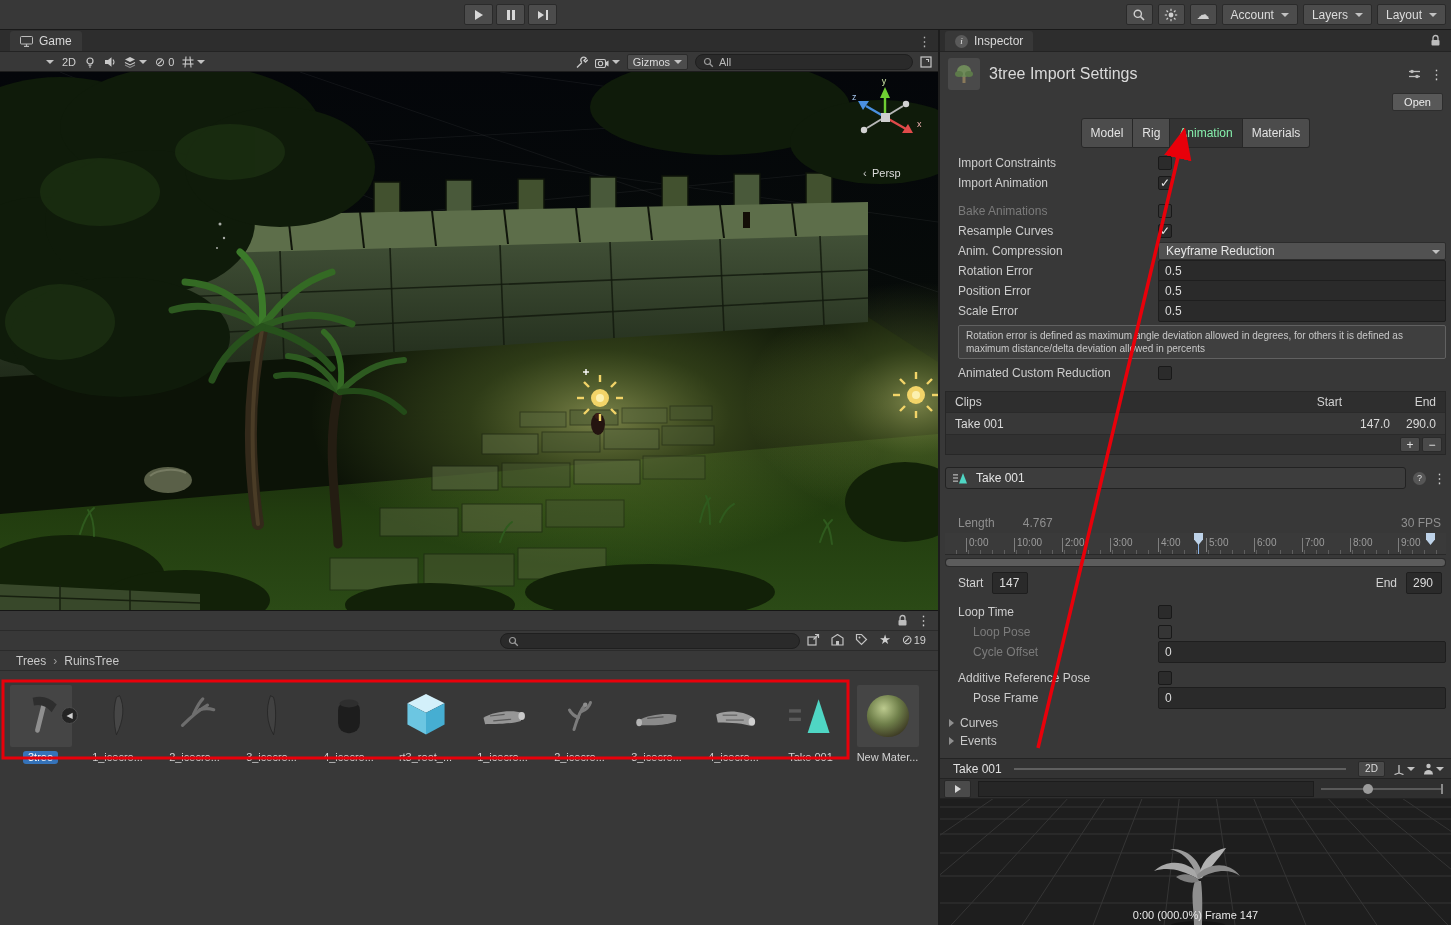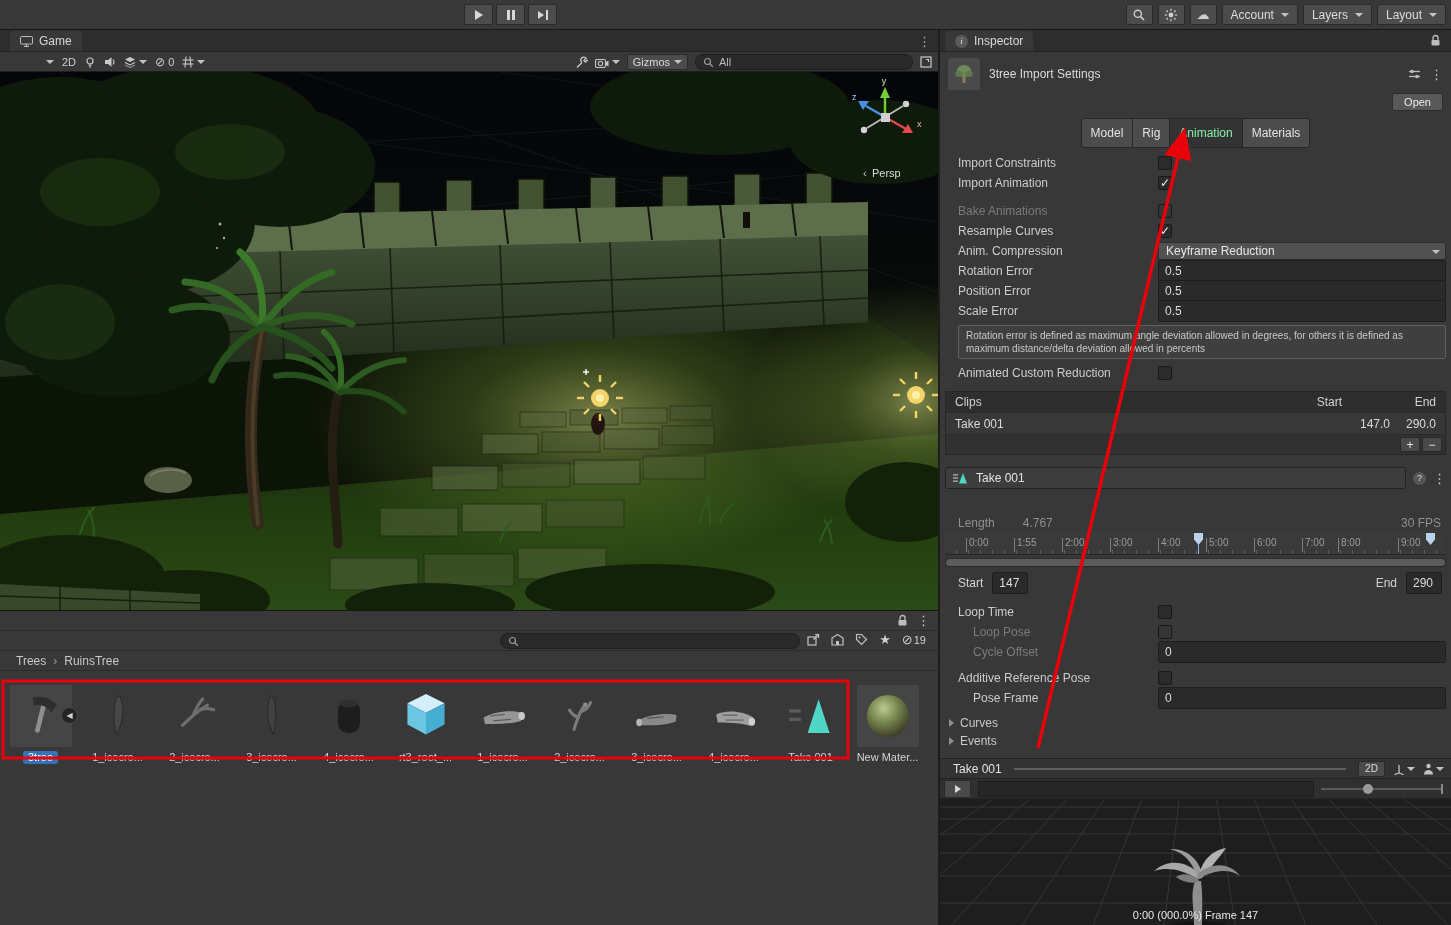--- a/index.html
+++ b/index.html
@@ -58,21 +58,21 @@
 
 
 .inspector{position:absolute;top:30px;left:938px;width:513px;height:895px;background:#383838;border-left:2px solid #1d1d1d;display:flex;flex-direction:column;}
 .insp-tabbar{height:22px;background:#2d2d2d;display:flex;align-items:flex-end;position:relative;border-bottom:1px solid #232323;flex-shrink:0;}
 .insp-tab{height:20px;background:#383838;display:flex;align-items:center;gap:6px;padding:0 10px;border-radius:3px 3px 0 0;margin-left:5px;color:#d8d8d8;}
 .info-badge{width:13px;height:13px;border-radius:50%;background:#5a5a5a;color:#e8e8e8;font-size:9px;font-style:italic;display:flex;align-items:center;justify-content:center;font-family:"Liberation Serif",serif;}
 .insp-lock{position:absolute;right:10px;top:4px;}
 .insp-header{padding:6px 8px 3px;flex-shrink:0;}
 .ih-row1{display:flex;align-items:center;gap:9px;}
 .ih-thumb{width:32px;height:32px;background:#4a4a4a;border-radius:3px;display:flex;align-items:center;justify-content:center;flex-shrink:0;}
-.ih-title{font-size:12px;color:#dadada;flex:1;}
+.ih-title{font-size:16px;color:#dadada;flex:1;}
 .ih-icons{display:flex;gap:9px;align-items:center;color:#bdbdbd;}
 .ih-row2{display:flex;justify-content:flex-end;margin-top:3px;}
 .open-btn{height:18px;padding:0 11px;background:#585858;border:1px solid #2d2d2d;border-radius:2px;font-size:11px;color:#ececec;display:flex;align-items:center;}
 .insp-tabs{display:flex;justify-content:center;padding:4px 0 5px;flex-shrink:0;}
 .itab{height:30px;padding:0 9px;background:#4c4c4c;border:1px solid #272727;border-left:none;display:flex;align-items:center;color:#e2e2e2;}
 .itab:first-child{border-left:1px solid #272727;border-radius:3px 0 0 3px;}
 .itab:last-child{border-radius:0 3px 3px 0;}
 .itab.active{background:#333333;color:#86efac;}
 .prop-row{height:20px;display:flex;align-items:center;padding:0 5px 0 18px;flex-shrink:0;}
 .prop-label{width:200px;color:#cccccc;flex-shrink:0;}
@@ -833,28 +833,28 @@
     </div>
 
     <div class="len-row">
       <span>Length</span>
       <span class="len-val">4.767</span>
       <span class="fps">30 FPS</span>
     </div>
 
     <div class="ruler">
       <span class="tick" style="left:21px">0:00</span>
-      <span class="tick" style="left:69px">1:55</span>
+      <span class="tick" style="left:69px">10:00</span>
       <span class="tick" style="left:117px">2:00</span>
       <span class="tick" style="left:165px">3:00</span>
       <span class="tick" style="left:213px">4:00</span>
       <span class="tick" style="left:261px">5:00</span>
       <span class="tick" style="left:309px">6:00</span>
       <span class="tick" style="left:357px">7:00</span>
-      <span class="tick" style="left:393px">8:00</span>
+      <span class="tick" style="left:405px">8:00</span>
       <span class="tick" style="left:453px">9:00</span>
       <span class="marker-line" style="left:253px"></span>
       <span class="handle" style="left:249px"></span>
       <span class="handle" style="left:481px"></span>
     </div>
     <div class="hscroll">
         <span class="hthumb"></span>
       </div>
 
     <div class="se-row">

